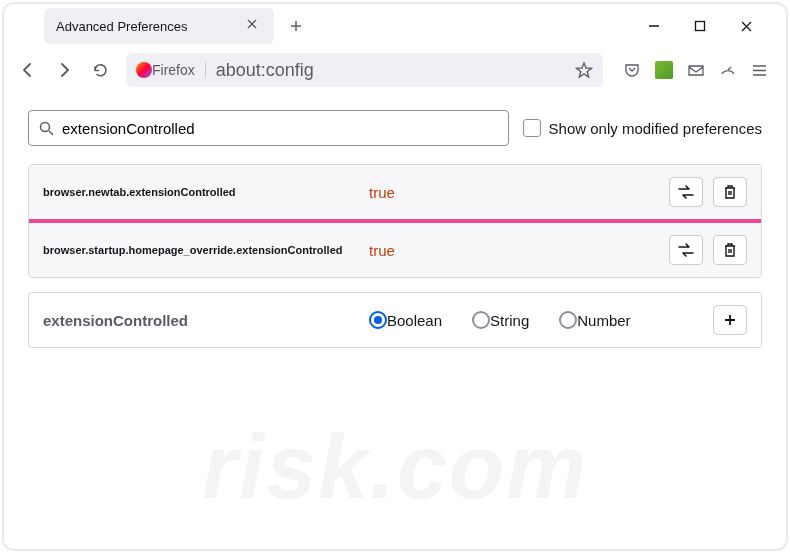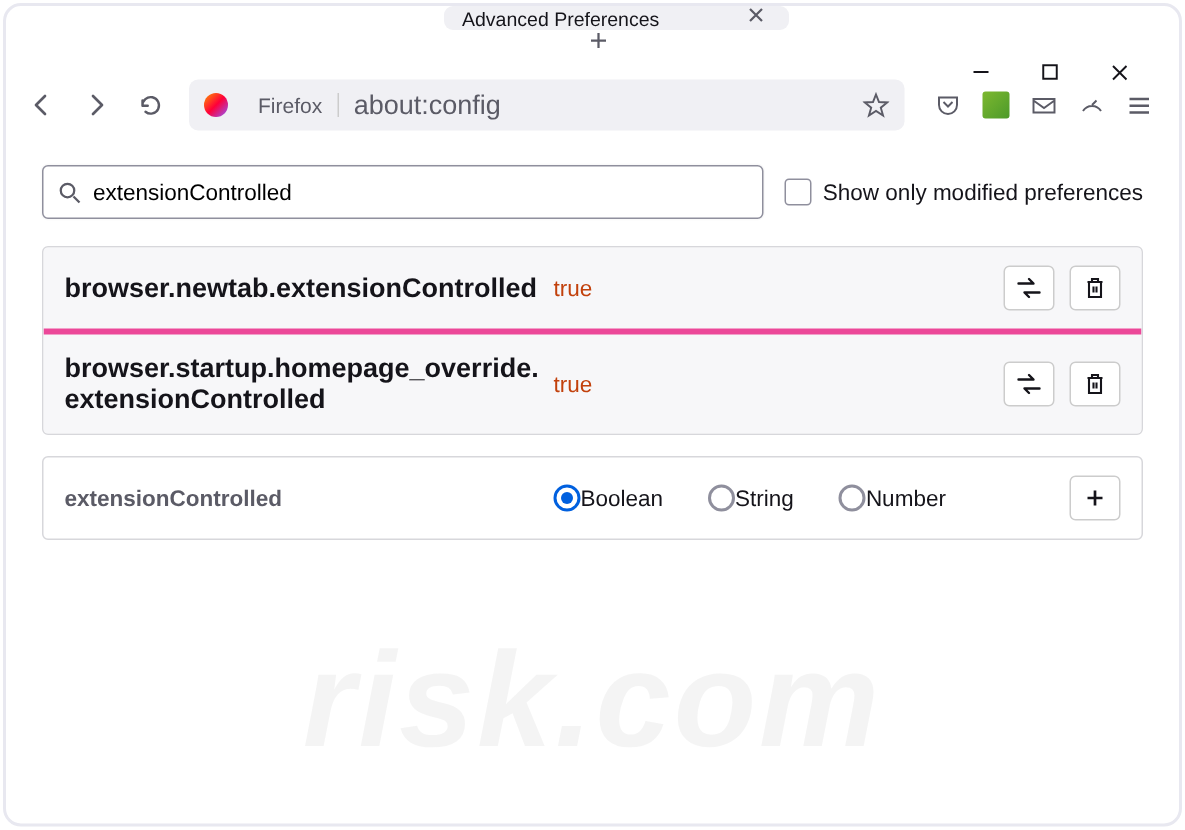--- a/index.html
+++ b/index.html
@@ -1,52 +1,52 @@
 <!DOCTYPE html>
 <html><head>
   <meta charset="utf-8">
   <style>
     * { margin: 0; padding: 0; box-sizing: border-box; font-family: "Segoe UI", Arial, sans-serif; }
     body { width: 790px; height: 553px; background: #fff; position: relative; overflow: hidden; }
     
     .window { border: 2px solid #e8e8f0; border-radius: 12px; width: 786px; height: 549px; margin: 2px; background: #fff; overflow: hidden; position: relative; }
     
-    .titlebar { display: flex; align-items: center; height: 44px; padding: 0 8px; flex-direction: column; }
+    .titlebar { display: flex; align-items: center; height: 44px; padding: 0 8px; }
     .tab { display: flex; align-items: center; background: #f0f0f4; border-radius: 6px; height: 36px; padding: 0 12px; margin-left: 32px; min-width: 230px; }
     .tab-title { font-size: 13px; color: #15141a; flex: 1; }
     .tab-close { width: 16px; height: 16px; color: #5b5b66; cursor: pointer; }
     .newtab-btn { width: 28px; height: 28px; display: flex; align-items: center; justify-content: center; margin-left: 8px; cursor: pointer; }
     .window-controls { margin-left: auto; display: flex; gap: 18px; padding-right: 18px; }
     .window-ctrl { width: 28px; height: 28px; display: flex; align-items: center; justify-content: center; cursor: pointer; }
     
     .navbar { display: flex; align-items: center; height: 44px; padding: 0 8px; gap: 4px; }
     .nav-btn { width: 32px; height: 32px; display: flex; align-items: center; justify-content: center; border-radius: 4px; cursor: pointer; color: #5b5b66; }
     .urlbar { flex: 1; display: flex; align-items: center; height: 34px; background: #f0f0f4; border-radius: 6px; padding: 0 10px; margin: 0 6px; }
-    .identity { display: flex; align-items: center; gap: 20px; padding-right: 10px; border-right: 1px solid #ccc; margin-right: 10px; }
+    .identity { display: flex; align-items: center; gap: 0; padding-right: 10px; border-right: 1px solid #ccc; margin-right: 10px; }
     .firefox-icon { width: 16px; height: 16px; background: linear-gradient(135deg, #ff9500, #ff0039, #9059ff); border-radius: 50%; }
     .identity-label { font-size: 14px; color: #5b5b66; }
     .url-text { font-size: 18px; color: #5b5b66; flex: 1; }
     .star-icon { color: #5b5b66; }
     .toolbar-icons { display: flex; align-items: center; gap: 14px; padding: 0 10px; }
     .toolbar-icon { color: #5b5b66; cursor: pointer; }
     .ext-icon { width: 18px; height: 18px; background: linear-gradient(135deg, #7db82f, #4c9a2a); border-radius: 2px; }
     
     .content { padding: 18px 24px; }
     .search-row { display: flex; align-items: center; gap: 14px; margin-bottom: 18px; }
     .search-box { flex: 1; display: flex; align-items: center; height: 36px; border: 1px solid #8f8f9d; border-radius: 4px; padding: 0 10px; background: #fff; box-shadow: 0 0 0 1px rgba(0,0,0,0.02); }
     .search-icon { color: #5b5b66; }
     .search-input { border: none; outline: none; font-size: 15px; margin-left: 8px; flex: 1; background: transparent; }
     .modified-toggle { display: flex; align-items: center; gap: 8px; }
     .checkbox { width: 18px; height: 18px; border: 1px solid #8f8f9d; border-radius: 3px; }
     .modified-label { font-size: 15px; color: #15141a; }
     
     .prefs-table { border: 1px solid #d7d7db; border-radius: 4px; overflow: hidden; }
     .pref-row { display: flex; align-items: center; padding: 12px 14px; background: #f7f7f9; }
     .pref-row + .pref-row { border-top: 4px solid #ec4899; }
-    .pref-name { font-size: 18px; font-weight: 700; color: #15141a; width: 326px; word-break: break-word; }
+    .pref-name { font-size: 11px; font-weight: 700; color: #15141a; width: 326px; word-break: break-word; }
     .pref-value { font-size: 15px; font-weight: 400; color: #c2410c; flex: 1; }
     .pref-actions { display: flex; gap: 10px; }
     .action-btn { width: 34px; height: 30px; display: flex; align-items: center; justify-content: center; background: #fff; border: 1px solid #ccc; border-radius: 4px; cursor: pointer; }
     
     .new-pref { border: 1px solid #d7d7db; border-radius: 4px; margin-top: 14px; display: flex; align-items: center; padding: 12px 14px; background: #fff; }
     .new-name { font-size: 15px; font-weight: 700; color: #5b5b66; width: 326px; }
     .type-options { display: flex; gap: 30px; flex: 1; align-items: center; }
     .radio-opt { display: flex; align-items: center; gap: 0; cursor: pointer; }
     .radio { width: 18px; height: 18px; border: 2px solid #8f8f9d; border-radius: 50%; display: flex; align-items: center; justify-content: center; }
     .radio.checked { border-color: #0060df; }

